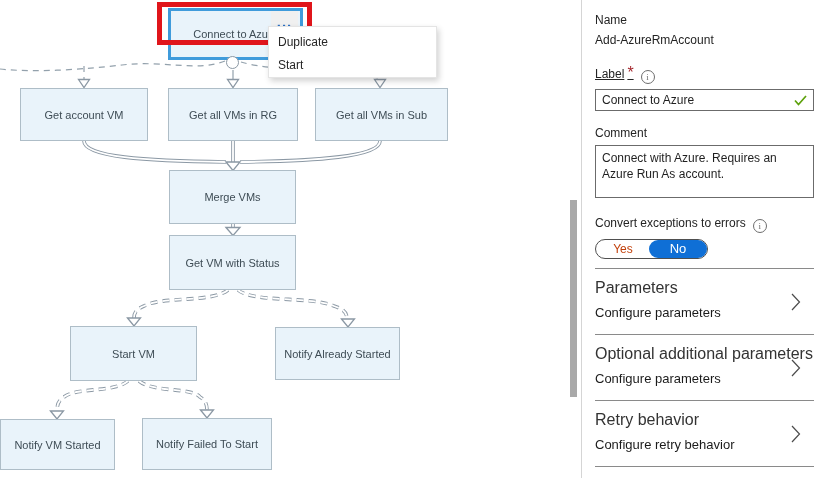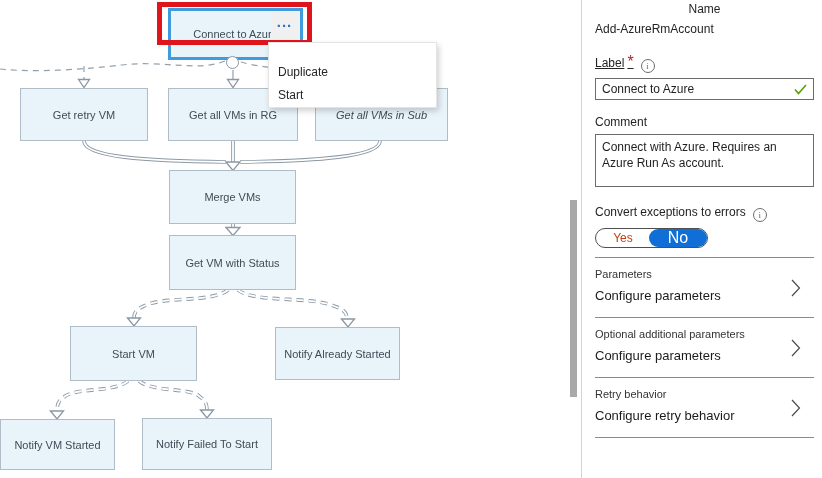--- a/index.html
+++ b/index.html
@@ -41,24 +41,24 @@
   .tbox{border:1px solid #6b6b6b;background:#fff;box-sizing:border-box;width:219px;
         font-size:12px;color:#1f1f1f;}
   .tbox.input{height:22px;display:flex;align-items:center;padding:0 6px;}
   .tbox.input .flex{flex:1;}
   .tbox.area{height:53px;padding:4px 6px;line-height:16px;}
   .toggle{position:relative;width:113px;height:20px;border:1px solid #4f4f4f;border-radius:10px;
         box-sizing:border-box;background:#fff;}
   .toggle .yes{position:absolute;left:0;top:0;width:54px;height:18px;line-height:18px;
         text-align:center;font-size:12px;color:#c2410c;cursor:pointer;}
   .toggle .no{position:absolute;left:53px;top:0;width:58px;height:18px;line-height:18px;border-radius:9px;
-        background:#0f6fd6;color:#fff;text-align:center;font-size:16px;cursor:pointer;}
+        background:#0f6fd6;color:#fff;text-align:center;font-size:13px;cursor:pointer;}
   .sections{margin-top:9px;border-bottom:1px solid #8a8a8a;}
   .prow{position:relative;border-top:1px solid #8a8a8a;padding:10px 0 14px 0;cursor:pointer;}
-  .prow .small{font-size:11px;color:#333;}
+  .prow .small{font-size:16px;color:#333;}
   .prow .big{font-size:13px;color:#1b1b1b;margin-top:8px;}
   .prow .chev{position:absolute;right:13px;top:50%;margin-top:-9px;}
 </style>
 </head>
 <body>
 
 <div class="screen">
 
   <div class="canvas">
 
@@ -98,26 +98,26 @@
       <path class="od" d="M 139,381 C 154,393 192,387 200,397 C 205,400 207,404 207,410"></path>
       <path class="id" d="M 139,381 C 154,393 192,387 200,397 C 205,400 207,404 207,410"></path>
       <path class="ah" d="M 50.5,411 L 57,419 L 63.5,411 Z"></path>
       <path class="ah" d="M 200.5,410 L 207,418 L 213.5,410 Z"></path>
     </svg>
 
     <div class="node selected" style="left:168px;top:8px;width:135px;height:52px;">
       <span>Connect to Azure</span>
     </div>
     <div class="node" style="left:20px;top:88px;width:128px;height:53px;">
-      <span>Get retry VM</span>
+      <span>Get account VM</span>
     </div>
     <div class="node" style="left:168px;top:88px;width:130px;height:53px;">
       <span>Get all VMs in RG</span>
     </div>
-    <div class="node" style="left:315px;top:88px;width:133px;height:53px;font-style:italic;">
+    <div class="node" style="left:315px;top:88px;width:133px;height:53px;">
       <span>Get all VMs in Sub</span>
     </div>
     <div class="node" style="left:169px;top:170px;width:127px;height:54px;">
       <span>Merge VMs</span>
     </div>
     <div class="node" style="left:169px;top:235px;width:127px;height:55px;">
       <span>Get VM with Status</span>
     </div>
     <div class="node" style="left:70px;top:326px;width:127px;height:55px;">
       <span>Start VM</span>
@@ -131,33 +131,33 @@
     <div class="node" style="left:142px;top:418px;width:130px;height:52px;">
       <span>Notify Failed To Start</span>
     </div>
 
     <div class="connector-dot" style="left:226px;top:56px;"></div>
 
     <div class="ellipsis-btn" style="left:271px;top:11px;width:27px;height:33px;">...</div>
 
     <div class="redbox" style="left:157px;top:2px;width:155px;height:43px;"></div>
 
-    <div class="menu" style="left:268px;top:42px;width:167px;height:46px;padding-top:18px;">
+    <div class="menu" style="left:268px;top:26px;width:167px;height:46px;padding-top:4px;">
       <div class="menu-item">Duplicate</div>
       <div class="menu-item">Start</div>
     </div>
 
     <div class="scroll-thumb" style="left:570px;top:200px;width:7px;height:197px;"></div>
   </div>
 
   <div class="vdivider"></div>
 
   <div class="panel">
 
-    <div class="lbl" style="margin-top:2px;text-align:center;">Name</div>
+    <div class="lbl" style="margin-top:13px;">Name</div>
     <div class="val" style="margin-top:6px;">Add-AzureRmAccount</div>
 
     <div style="margin-top:17px;text-decoration:underline;">
       <span class="lbl">Label</span><span class="req">*</span><span class="info-icon">i</span>
     </div>
     <div class="tbox input" style="margin-top:5px;">
       <span class="flex">Connect to Azure</span>
       <svg width="13" height="11" viewBox="0 0 13 11">
         <polyline points="1,5.5 4.5,9.5 12,1" fill="none" stroke="#5da10b" stroke-width="1.7"></polyline>
       </svg>

